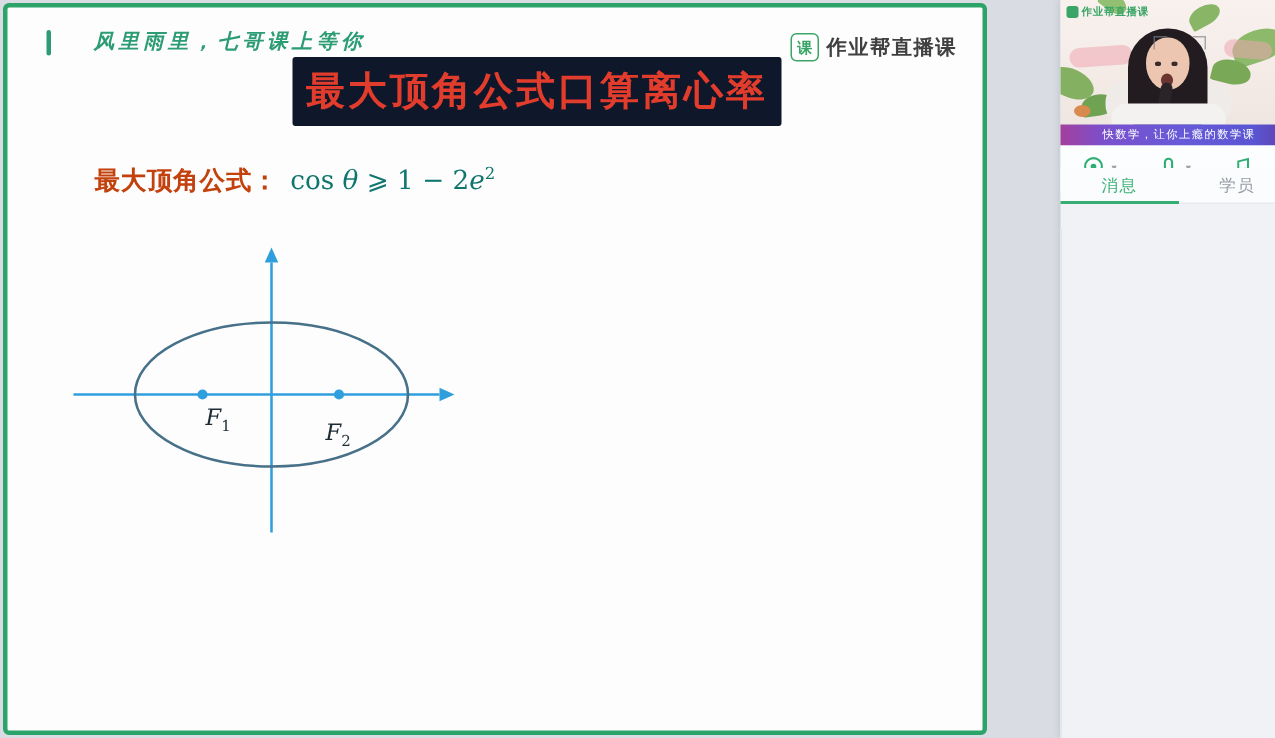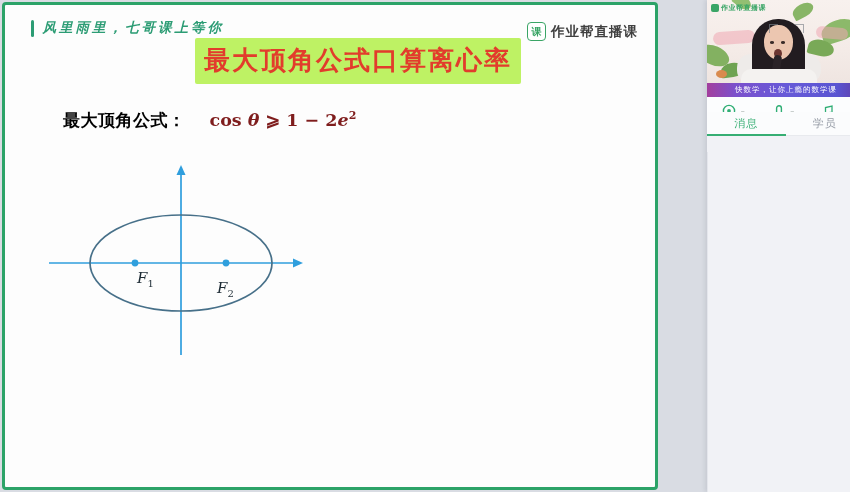--- a/index.html
+++ b/index.html
@@ -1,34 +1,34 @@
 <!DOCTYPE html>
 <html><head>
 <meta charset="utf-8">
 <style>
   html,body{margin:0;padding:0;}
   body{width:850px;height:492px;overflow:hidden;background:#d9dce3;font-family:"Liberation Sans",sans-serif;position:relative;}
   .stage{position:absolute;inset:0;width:850px;height:492px;}
 
   
   .whiteboard{position:absolute;left:2px;top:2px;width:650px;height:482px;background:#fdfdfd;border:3px solid #2ca368;border-radius:4px;}
-  .handwriting{position:absolute;left:26px;top:14px;display:flex;align-items:center;color:#2c9c74;}
+  .handwriting{position:absolute;left:26px;top:14px;display:flex;align-items:center;color:#2c9c74;gap:20px;}
   .handwriting .bar{width:2.5px;height:17px;background:#2c9c74;margin-right:9px;border-radius:2px;}
   .handwriting .hw-text{font-size:13.5px;font-style:italic;font-weight:bold;letter-spacing:3px;}
 
   .brand{position:absolute;left:522px;top:17px;display:flex;align-items:center;gap:5px;}
   .brand .badge{width:17px;height:17px;border:1.6px solid #3aa566;border-radius:4px;color:#3aa566;font-size:10px;font-weight:bold;display:flex;align-items:center;justify-content:center;background:#fff;}
   .brand .brand-label{font-size:13.5px;font-weight:bold;color:#404040;letter-spacing:1px;}
 
-  .title-banner{position:absolute;left:190px;top:33px;background:#bef264;color:#e23c2c;font-size:26px;font-weight:bold;letter-spacing:2px;padding:5px 9px 6px 9px;border-radius:2px;white-space:nowrap;}
+  .title-banner{position:absolute;left:190px;top:33px;background:#0f172a;color:#e23c2c;font-size:26px;font-weight:bold;letter-spacing:2px;padding:5px 9px 6px 9px;border-radius:2px;white-space:nowrap;}
 
   .formula-line{position:absolute;left:58px;top:104px;font-size:17px;display:flex;align-items:baseline;white-space:nowrap;}
   .formula-tag{color:#e4584e;font-weight:bold;letter-spacing:.5px;}
-  .formula-label{color:#000000;font-weight:bold;letter-spacing:.5px;margin-right:24px;font-family:Liberation Serif, serif;}
-  .math{font-family:"DejaVu Serif","Liberation Serif",serif;color:#7f1d1d;font-size:17.5px;font-weight:bold;}
+  .formula-label{color:#c2410c;font-weight:bold;letter-spacing:.5px;margin-right:8px;font-family:Liberation Serif, serif;}
+  .math{font-family:"DejaVu Serif","Liberation Serif",serif;color:#0f766e;font-size:17.5px;}
   .math .it{font-style:italic;}
   .math sup{font-size:11px;}
 
   .diagram{position:absolute;left:36px;top:156px;width:272px;height:202px;}
   .diagram svg{position:absolute;left:0;top:0;}
   .focus-label{position:absolute;font-family:"DejaVu Serif","Liberation Serif",serif;font-size:15px;color:#1d2b34;font-style:italic;}
   .focus-label sub{font-size:10px;font-style:normal;}
   .f1{left:96px;top:108px;} .f2{left:176px;top:118px;}
 
   

